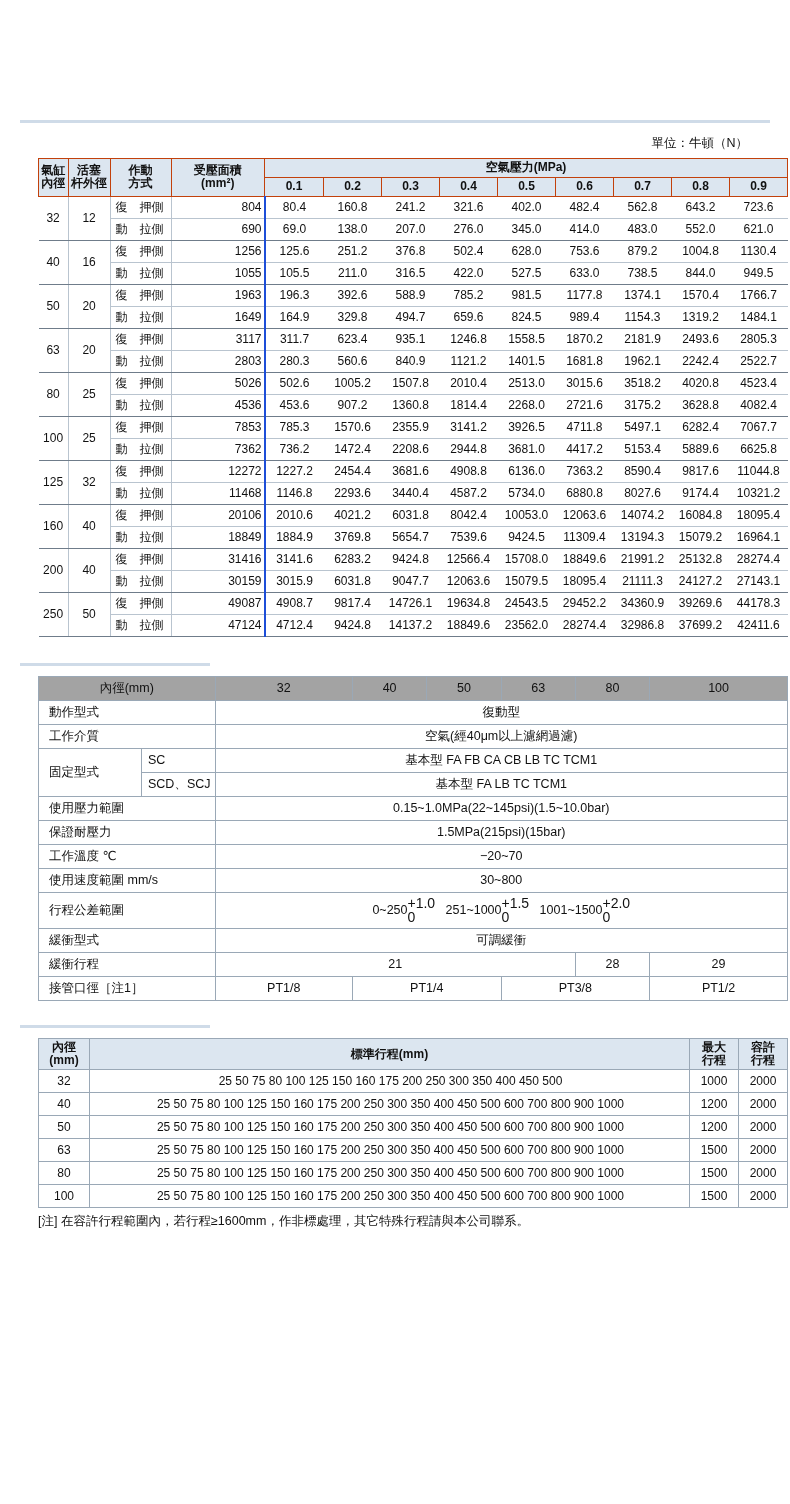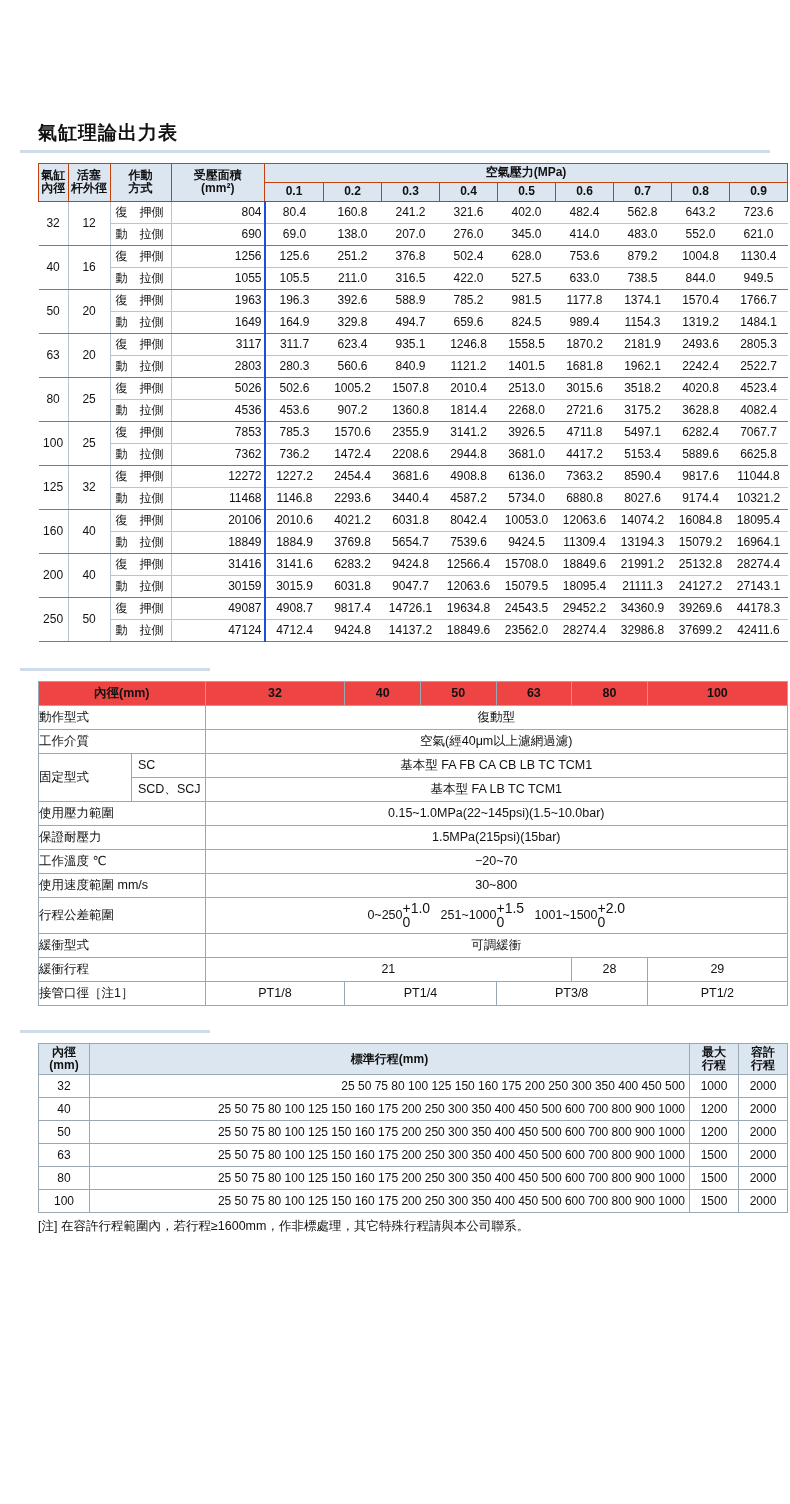--- a/index.html
+++ b/index.html
@@ -69,54 +69,54 @@
   .force-table td.num{width:54px;}
 
   
   .spec-table{width:750px;margin-left:18px;font-size:12.5px;}
   .spec-table th,.spec-table td{
     border:1px solid #9aa8b6;
     padding:3px 4px;
     text-align:center;
     height:17px;
   }
-  .spec-table thead th{background:#ef4444;font-weight:bold;}
+  .spec-table thead th{background:#a3a3a3;font-weight:normal;}
   .spec-table td.rowhead{
     text-align:left;
-    padding-left:0;
+    padding-left:10px;
     white-space:nowrap;
   }
   .spec-table td.sub{white-space:nowrap;text-align:left;padding-left:6px;width:62px;}
   .note{
     font-size:12.5px;
     margin:5px 0 0 18px;
   }
 
   
   .stroke-table{width:750px;margin-left:18px;font-size:12px;}
   .stroke-table th,.stroke-table td{
     border:1px solid #9aa8b6;
     padding:2px 4px;
     text-align:center;
     height:18px;
   }
   .stroke-table thead th{background:#dce6f0;font-weight:bold;line-height:1.1;}
-  .stroke-table td.strokes{text-align:right;padding-left:6px;white-space:nowrap;}
+  .stroke-table td.strokes{text-align:center;padding-left:6px;white-space:nowrap;}
   .stroke-table td.bore{width:42px;}
   .stroke-table td.maxv,.stroke-table td.allow{width:40px;}
   .supstack{display:inline-block;font-size:14px;line-height:1.05;vertical-align:middle;text-align:left;}
 </style>
 </head>
 <body>
 
 <div class="page">
 
   <div class="sec-wrap" style="margin-top:120px;">
-    <h2 class="sec-head">氣缸理論出力表</h2>
     <div class="sec-rule"></div>
+    <div class="unit-note">單位：牛頓（N）</div>
 
     <table class="force-table">
       <thead>
         <tr>
           <th rowspan="2">
             <span>氣缸</span><br>
             <span>內徑</span>
           </th>
           <th rowspan="2">
             <span>活塞</span><br>

